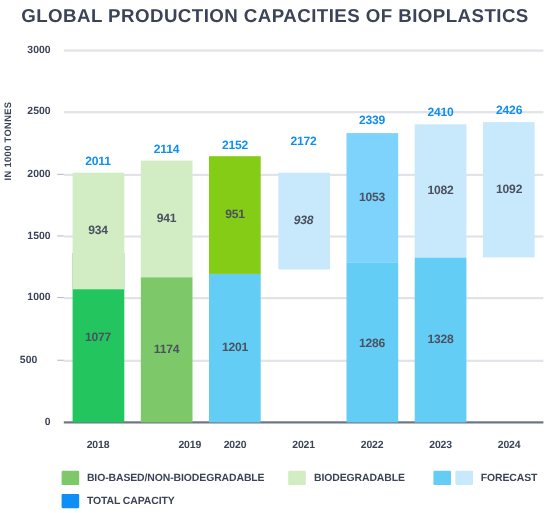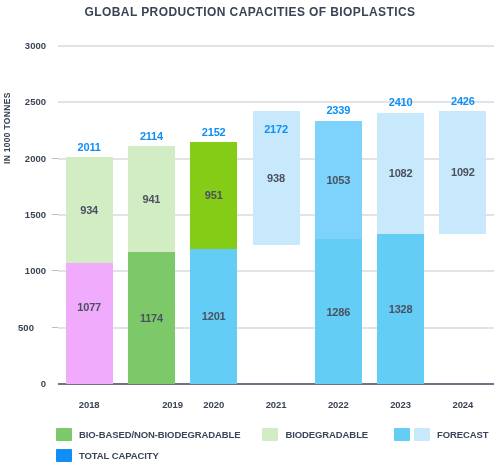--- a/index.html
+++ b/index.html
@@ -15,21 +15,21 @@
     width: 500px; height: 466px;
     background: #ffffff;
   }
 
   
   .chart-title {
     position: absolute;
     left: 0; top: 5px;
     width: 500px;
     text-align: center;
-    font-size: 12px;
+    font-size: 17px;
     font-weight: bold;
     letter-spacing: 0.4px;
     color: #3b4456;
     text-transform: uppercase;
   }
 
   
   .y-axis-title {
     position: absolute;
     left: 2px; top: 150px;
@@ -178,21 +178,21 @@
         <div class="y-tick-label" style="top: 225.333px;">1000</div>
         <div class="y-tick-mark" style="top: 224.333px;"></div>
         <div class="gridline" style="top: 280.667px;"></div>
         <div class="y-tick-label" style="top: 281.667px; text-align: center;">500</div>
         <div class="y-tick-mark" style="top: 280.667px;"></div>
         <div class="gridline axis-base" style="top: 337px;"></div>
         <div class="y-tick-label" style="top: 338px;">0</div>
       </div>
     <div class="bars" id="bars">
         <div class="bar-group" style="left: 7.64286px; height: 226.573px;">
-          <div class="seg" style="bottom: 0px; height: 154px; background: #f0abfc;">
+          <div class="seg" style="bottom: 0px; height: 154px; background: #22c55e;">
             <span class="seg-label">1077</span>
           </div>
           <div class="seg" style="bottom: 121.342px; height: 105.231px; background: rgb(210, 236, 196);">
             <span class="seg-label">934</span>
           </div>
           <div class="total-label" style="bottom: 230.573px; color: rgb(15, 143, 245);">2011</div>
           <div class="x-tick-label" style="bottom: -26px; top: auto;">2018</div>
         </div>
         <div class="bar-group" style="left: 69.9286px; height: 238.177px;">
           <div class="seg" style="bottom: 0px; height: 132.271px; background: rgb(125, 201, 106);">
@@ -208,21 +208,21 @@
           <div class="seg" style="bottom: 0px; height: 135.313px; background: rgb(100, 205, 245);">
             <span class="seg-label">1201</span>
           </div>
           <div class="seg" style="bottom: 135.313px; height: 107.146px; background: #84cc16;">
             <span class="seg-label">951</span>
           </div>
           <div class="total-label" style="bottom: 246.459px; color: rgb(15, 143, 245);">2152</div>
           <div class="x-tick-label" style="bottom: -26px; top: auto;">2020</div>
         </div>
         <div class="bar-group" style="left: 194.5px; height: 244.712px;">
-          <div class="seg" style="bottom: 139.031px; height: 134px; background: rgb(200, 233, 251);">
+          <div class="seg" style="bottom: 139.031px; height: 88px; background: rgb(200, 233, 251); font-style: italic;">
             <span class="seg-label">938</span>
           </div>
           <div class="total-label" style="bottom: 248.712px; color: rgb(15, 143, 245);">2172</div>
           <div class="x-tick-label" style="bottom: -26px; top: auto;">2021</div>
         </div>
         <div class="bar-group" style="left: 256.786px; height: 263.527px;">
           <div class="seg" style="bottom: 0px; height: 144.889px; background: rgb(100, 205, 245);">
             <span class="seg-label">1286</span>
           </div>
           <div class="seg" style="bottom: 144.889px; height: 118.638px; background: #7dd3fc;">

